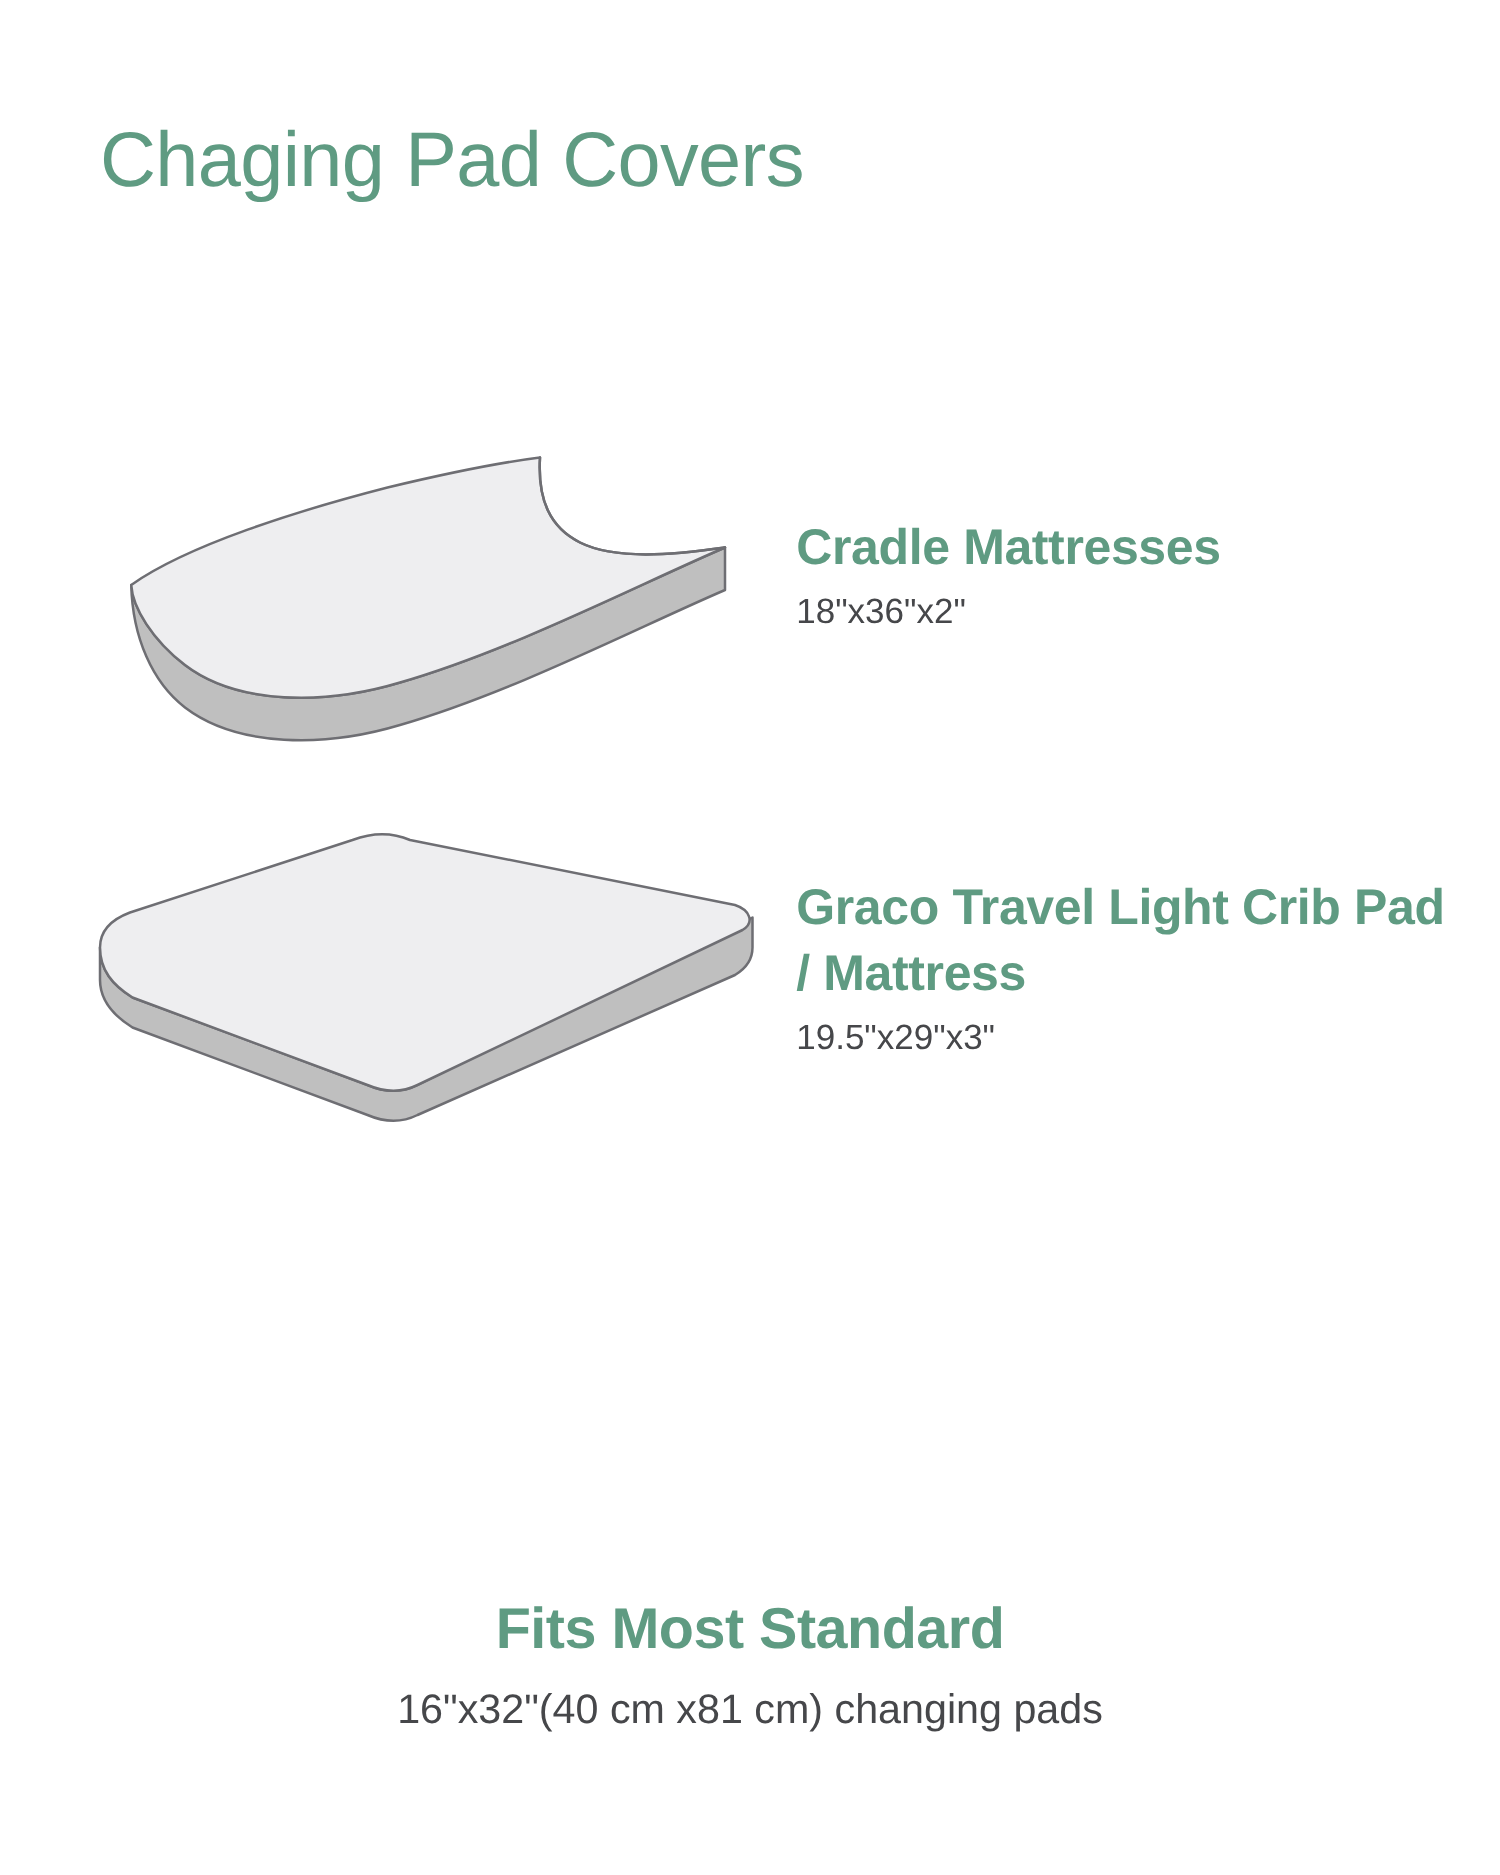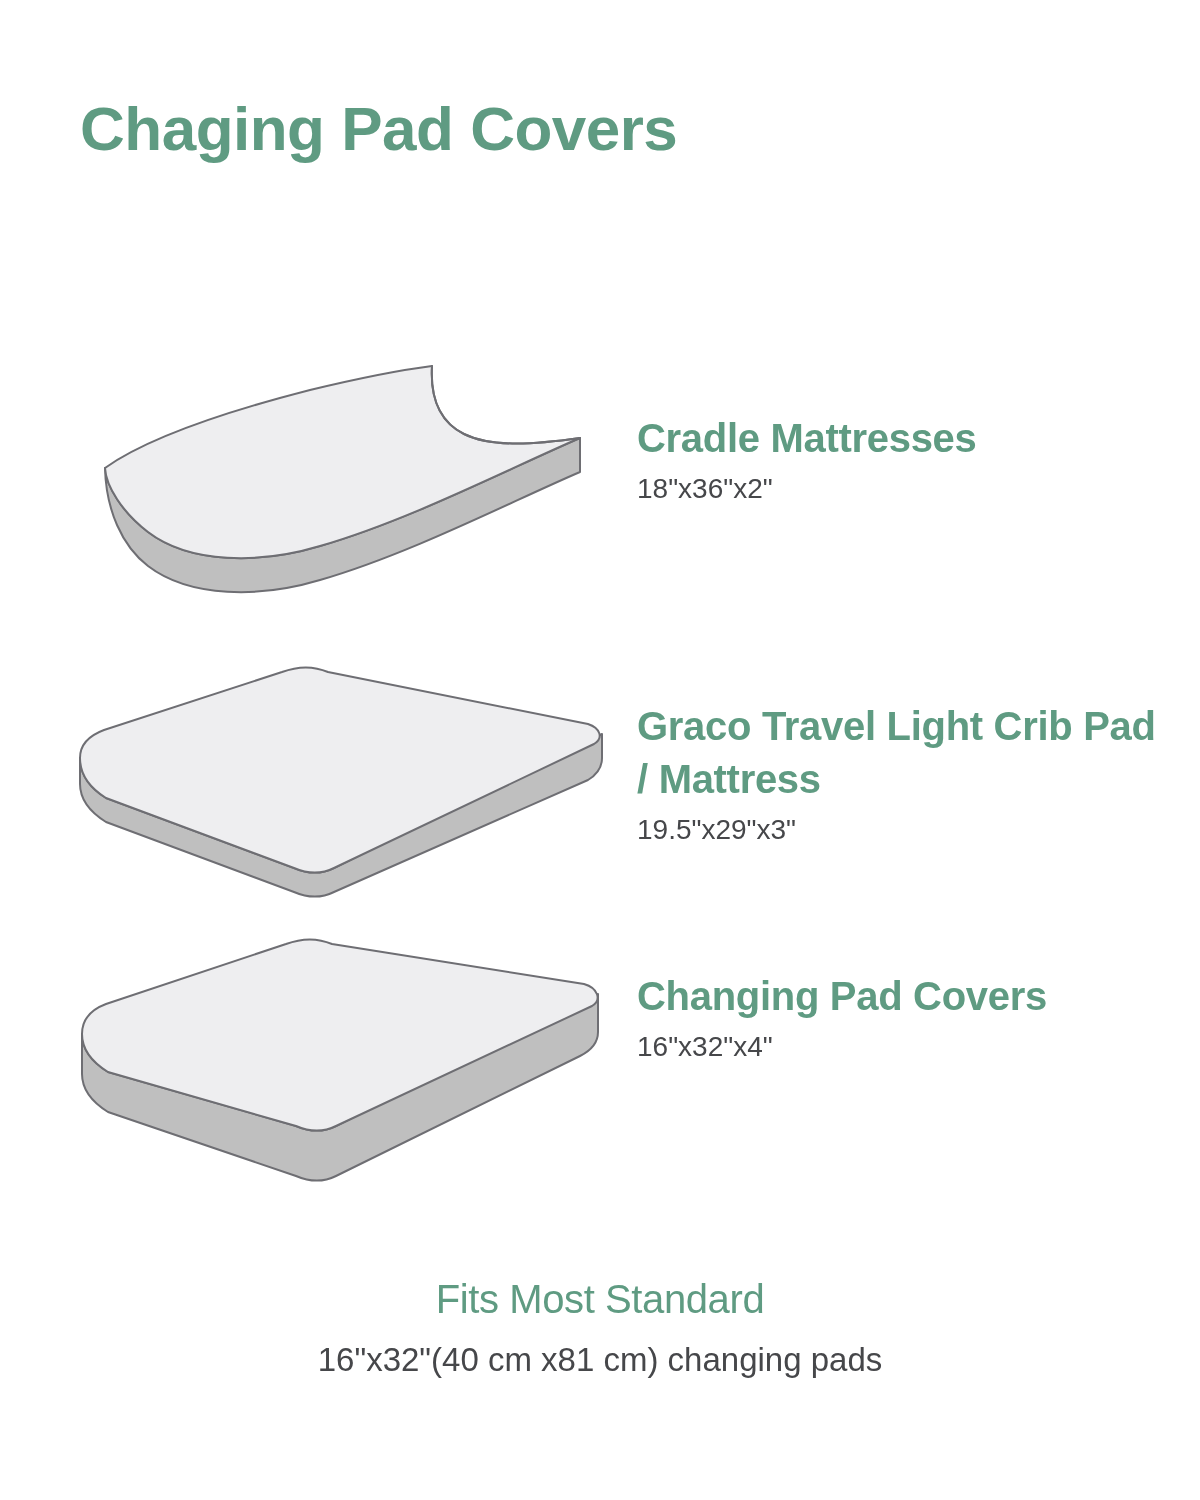--- a/index.html
+++ b/index.html
@@ -22,21 +22,21 @@
     background: #ffffff;
   }
 
   
   .page-title {
     position: absolute;
     left: 80px;
     top: 96px;
     font-size: 62px;
     line-height: 1.05;
-    font-weight: 700;
+    font-weight: 400;
     letter-spacing: -0.5px;
     color: #5f9b82;
     white-space: nowrap;
   }
 
   
   .row {
     position: absolute;
     left: 0;
     width: 1200px;
@@ -83,23 +83,23 @@
 
   
   .footer {
     position: absolute;
     left: 0;
     top: 1275px;
     width: 1200px;
     text-align: center;
   }
   .footer-title {
-    font-size: 40px;
+    font-size: 46px;
     line-height: 1.2;
-    font-weight: 400;
+    font-weight: 700;
     letter-spacing: -0.4px;
     color: #5f9b82;
     margin: 0;
   }
   .footer-sub {
     font-size: 33px;
     line-height: 1.25;
     font-weight: 400;
     color: #46474a;
     margin: 16px 0 0 0;
@@ -177,55 +177,19 @@
                  C 30 128, 20 116, 20 98 Z" fill="#eeeef0" stroke="#6e6e73" stroke-width="2" stroke-linejoin="round"></path>
       </svg>
     </div>
 
     <div class="row-text">
       <p class="item-title">Graco Travel Light Crib Pad / Mattress</p>
       <p class="item-dims">19.5"x29"x3"</p>
     </div>
   </div>
 
-  <div class="row row-3">
-
-    <div class="illus">
-      <svg viewBox="0 0 560 260" xmlns="http://www.w3.org/2000/svg" aria-hidden="true">
-
-        <path d="M22 104
-                 L 22 144
-                 C 22 160, 32 172, 48 182
-                 L 236 246
-                 C 250 252, 264 252, 276 246
-                 L 520 126
-                 C 532 120, 538 112, 538 102
-                 L 538 64
-                 L 276 196
-                 C 264 202, 250 202, 236 196
-                 L 48 142
-                 C 32 132, 22 120, 22 104 Z" fill="#bfbfbf" stroke="#6e6e73" stroke-width="2" stroke-linejoin="round"></path>
-
-        <path d="M22 104
-                 C 22 90, 30 80, 46 74
-                 L 226 14
-                 C 242 8, 258 8, 272 14
-                 L 524 54
-                 C 538 58, 542 70, 532 76
-                 L 276 196
-                 C 264 202, 250 202, 236 196
-                 L 48 142
-                 C 32 132, 22 120, 22 104 Z" fill="#eeeef0" stroke="#6e6e73" stroke-width="2" stroke-linejoin="round"></path>
-      </svg>
-    </div>
-
-    <div class="row-text">
-      <p class="item-title">Changing Pad Covers</p>
-      <p class="item-dims">16"x32"x4"</p>
-    </div>
-  </div>
 
   <div class="footer">
     <p class="footer-title">Fits Most Standard</p>
     <p class="footer-sub">16"x32"(40 cm x81 cm) changing pads</p>
   </div>
 
 </div>
 
 </body></html>

